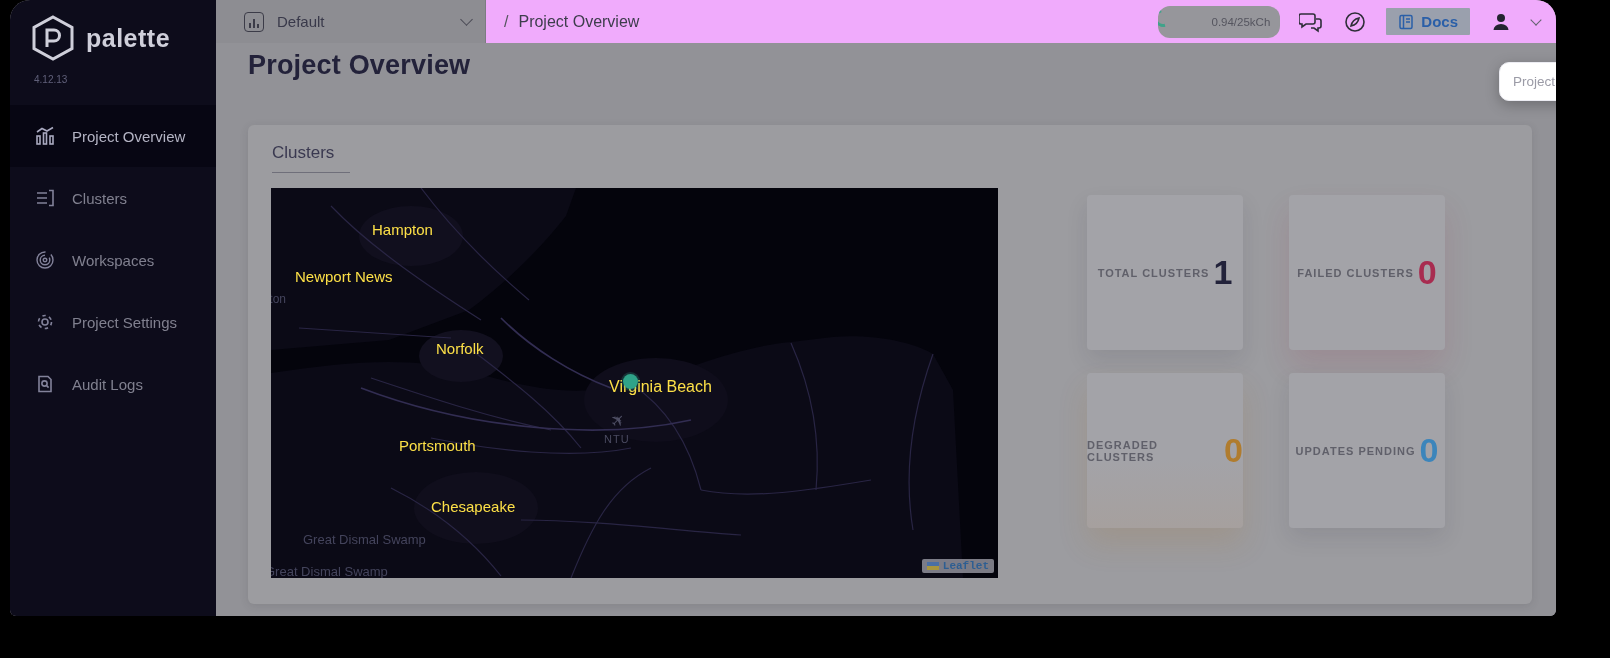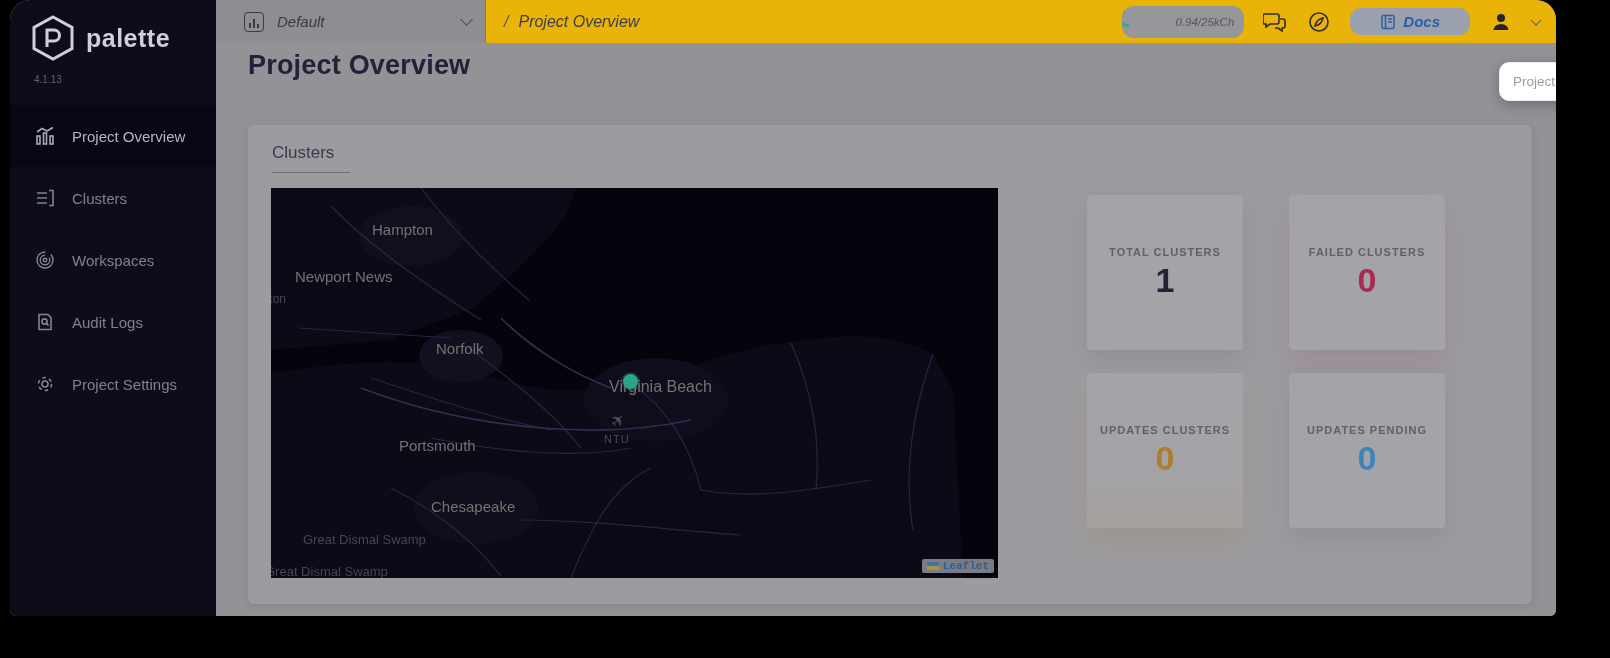--- a/index.html
+++ b/index.html
@@ -23,21 +23,21 @@
                cursor:pointer; }
   .side-item.active { background:#070613; }
   .s-icon { width:22px; height:22px; display:flex; align-items:center; justify-content:center; }
   .s-icon svg { stroke:#82829a; }
   .side-item.active .s-icon svg { stroke:#a9a9c0; }
   .s-label { color:#80808f; font-size:15px; }
   .side-item.active .s-label { color:#b4b4c4; }
 
   
   .main { position:absolute; left:206px; top:0; right:0; bottom:0; }
-  .topbar { position:absolute; left:0; top:0; right:0; height:43px; background:#eab308;font-style:italic; }
+  .topbar { position:absolute; left:0; top:0; right:0; height:43px; background:#f0abfc; }
   .selector { position:absolute; left:0; top:0; width:270px; height:43px; background:#8d8d92;
               border-right:1px solid #7c7c82; display:flex; align-items:center; gap:13px;
               padding:0 14px 0 28px; cursor:pointer; }
   .selector-icon { width:20px; height:20px; border:1.6px solid #3c3c48; border-radius:4px;
                    display:flex; align-items:flex-end; justify-content:center; gap:2px; padding:3px 3px; }
   .selector-icon i { width:2px; background:#3c3c48; display:block; }
   .selector-label { color:#39394a; font-size:15px; flex:1; }
   .chev { width:9px; height:9px; border-right:1.6px solid #4a4a55; border-bottom:1.6px solid #4a4a55;
           transform:rotate(45deg); margin-top:-4px; }
   .breadcrumb { position:absolute; left:288px; top:0; height:43px; display:flex; align-items:center; gap:10px; }
@@ -47,22 +47,22 @@
   .topbar-right { position:absolute; right:16px; top:0; height:43px; display:flex;
                   align-items:center; gap:18px; }
   .usage-pill { width:122px; height:24px; background:#96969b; border-radius:12px;
                 display:flex; align-items:center; justify-content:flex-end;
                 padding:16px 10px; position:relative; overflow:hidden; cursor:pointer; }
   .usage-ring { position:absolute; left:-4px; top:3px; width:18px; height:18px; border-radius:50%;
                 border:3px solid transparent; border-left-color:#3fa38a; border-bottom-color:#3fa38a;
                 transform:rotate(30deg); }
   .usage-text { color:#55555f; font-size:11.5px; }
   .tb-icon { width:26px; height:26px; display:flex; align-items:center; justify-content:center; cursor:pointer; }
-  .docs-btn { height:27px; background:#9aa0ad; border-radius:11px; display:flex; align-items:center;
-              gap:7px; padding:0 30px; cursor:pointer; }
+  .docs-btn { height:27px; background:#9aa0ad; border-radius:1px; display:flex; align-items:center;
+              gap:7px; padding:0 12px; cursor:pointer; }
   .docs-label { color:#2a5fa8; font-size:15px; font-weight:bold; }
   .caret { width:8px; height:8px; border-right:1.5px solid #63636e; border-bottom:1.5px solid #63636e;
            transform:rotate(45deg); margin-top:-3px; cursor:pointer; }
 
   .page-head { position:absolute; left:32px; top:50px; color:#23223a; font-size:27px;
                font-weight:bold; letter-spacing:.2px; }
 
   .tooltip { position:absolute; left:1283px; top:62px; width:248px; height:39px; background:#ffffff;
              border:1px solid #ececf2; border-radius:10px; box-shadow:0 4px 14px rgba(0,0,0,.25);
              display:flex; align-items:center; padding:0 13px; z-index:50; overflow:hidden; }
@@ -71,37 +71,37 @@
   .content { position:absolute; left:0; top:113px; right:0; bottom:0; background:#929297; }
   .card { position:absolute; left:32px; top:12px; width:1284px; height:479px; background:#9c9ca0;
           border-radius:6px; box-shadow:0 2px 8px rgba(40,40,50,.12); }
   .card-title { position:absolute; left:24px; top:18px; color:#3a3950; font-size:17px;
                 padding-bottom:9px; border-bottom:1.5px solid #6f6f7a; padding-right:16px; }
 
   
   .map { position:absolute; left:23px; top:63px; width:727px; height:390px; background:#04040c;
          overflow:hidden; cursor:grab; }
   .map svg.roads { position:absolute; left:0; top:0; }
-  .map-label { position:absolute; color:#737373; white-space:nowrap; pointer-events:none; }
+  .map-label { position:absolute; color:#fde047; white-space:nowrap; pointer-events:none; }
   .map-label.small { color:#44445c; }
   .airplane { position:absolute; left:340px; top:222px; color:#4d4d63; font-size:17px;
               transform:rotate(-45deg); }
   .airport-code { position:absolute; left:333px; top:245px; color:#4a4a60; font-size:11px;
                   letter-spacing:1px; }
   .marker { position:absolute; left:352px; top:186px; width:15px; height:15px; border-radius:50%;
             background:#2fa389; box-shadow:0 0 0 2px rgba(47,163,137,.25); cursor:pointer; }
   .leaflet-chip { position:absolute; right:4px; bottom:5px; background:rgba(145,145,155,.85);
                   border-radius:2px; padding:1px 5px; display:flex; align-items:center; gap:4px; }
   .ua-flag { width:12px; height:8px; background:linear-gradient(180deg,#4a6fa5 50%,#a8953f 50%); }
   .leaflet-chip a { color:#2d5e92; font-size:11px; font-weight:bold; text-decoration:none; cursor:pointer;font-family:Liberation Mono, monospace; }
 
   
   .stats { position:absolute; left:839px; top:70px; width:358px; display:grid;
            grid-template-columns:156px 156px; column-gap:46px; row-gap:23px; }
-  .tile { height:155px; background:#a3a3a8; border-radius:4px; display:flex; flex-direction:column;
+  .tile { height:155px; background:#a3a3a8; border-radius:4px; display:flex; flex-direction:row;
           align-items:center; justify-content:center; gap:4px;
           box-shadow:0 10px 22px rgba(30,30,45,.10); }
   .tile.failed   { box-shadow:0 16px 30px rgba(150,40,70,.14); }
   .tile.degraded { box-shadow:0 16px 30px rgba(170,110,40,.16);
                    background:linear-gradient(180deg,#a3a3a8 55%,#a6a09e 100%); }
   .tile-label { color:#60606a; font-size:11px; letter-spacing:1px; font-weight:bold; }
   .tile-value { font-size:34px; font-weight:bold; line-height:1.1; }
 
   .view-link-wrap { position:absolute; left:839px; top:420px; width:358px; text-align:center; }
   .view-link { color:#26263a; font-size:17px; cursor:pointer; display:inline-flex;
@@ -114,21 +114,21 @@
 <div class="window">
 
   <div class="sidebar">
     <div class="logo-row">
       <svg class="logo-mark" viewBox="0 0 46 48">
         <polygon points="23,3 42,13.5 42,34.5 23,45 4,34.5 4,13.5" fill="none" stroke="#cfcfda" stroke-width="3"></polygon>
         <path d="M17,33 V16 h7 a5.5,5.5 0 0 1 0 11 h-7" fill="none" stroke="#cfcfda" stroke-width="3"></path>
       </svg>
       <span class="logo-text">palette</span>
     </div>
-    <div class="version">4.1.13</div>
+    <div class="version">4.12.13</div>
 
     <div class="side-items">
 
       <div class="side-item active">
         <span class="s-icon">
           <svg width="20" height="20" viewBox="0 0 20 20" fill="none" stroke-width="1.6">
             <rect x="2" y="10" width="3" height="8"></rect>
               <rect x="8.5" y="7" width="3" height="11"></rect>
               <rect x="15" y="10" width="3" height="8"></rect>
             <polyline points="2,6 7,2.5 12,5 18,1.5"></polyline>
@@ -158,36 +158,36 @@
             <circle cx="10" cy="10" r="4.8" stroke-dasharray="22 5"></circle>
             <circle cx="10" cy="10" r="1.8"></circle>
           </svg>
         </span>
         <span class="s-label">Workspaces</span>
       </div>
 
       <div class="side-item">
         <span class="s-icon">
           <svg width="20" height="20" viewBox="0 0 20 20" fill="none" stroke-width="1.6">
+            <circle cx="10" cy="10" r="3"></circle>
+            <circle cx="10" cy="10" r="6.5" stroke-dasharray="3.4 3.4"></circle>
+          </svg>
+        </span>
+        <span class="s-label">Project Settings</span>
+      </div>
+
+      <div class="side-item">
+        <span class="s-icon">
+          <svg width="20" height="20" viewBox="0 0 20 20" fill="none" stroke-width="1.6">
             <path d="M4,2.5 h9 l3,3 v12 h-12 z"></path>
             <circle cx="9.5" cy="9.5" r="2.6"></circle>
               <line x1="11.4" y1="11.4" x2="13.6" y2="13.6"></line>
           </svg>
         </span>
         <span class="s-label">Audit Logs</span>
-      </div>
-
-      <div class="side-item">
-        <span class="s-icon">
-          <svg width="20" height="20" viewBox="0 0 20 20" fill="none" stroke-width="1.6">
-            <circle cx="10" cy="10" r="3"></circle>
-            <circle cx="10" cy="10" r="6.5" stroke-dasharray="3.4 3.4"></circle>
-          </svg>
-        </span>
-        <span class="s-label">Project Settings</span>
       </div>
 
     </div>
   </div>
 
   <div class="main">
 
     <div class="topbar">
       <div class="selector">
         <span class="selector-icon">
@@ -308,21 +308,21 @@
         <div class="stats">
           <div class="tile">
             <div class="tile-label">TOTAL CLUSTERS</div>
             <div class="tile-value" style="color: rgb(34, 34, 58);">1</div>
           </div>
           <div class="tile failed">
             <div class="tile-label">FAILED CLUSTERS</div>
             <div class="tile-value" style="color: rgb(168, 44, 80);">0</div>
           </div>
           <div class="tile degraded">
-            <div class="tile-label">UPDATES CLUSTERS</div>
+            <div class="tile-label">DEGRADED CLUSTERS</div>
             <div class="tile-value" style="color: rgb(176, 124, 46);">0</div>
           </div>
           <div class="tile">
             <div class="tile-label">UPDATES PENDING</div>
             <div class="tile-value" style="color: rgb(60, 133, 187);">0</div>
           </div>
         </div>
 
 
       </div>

